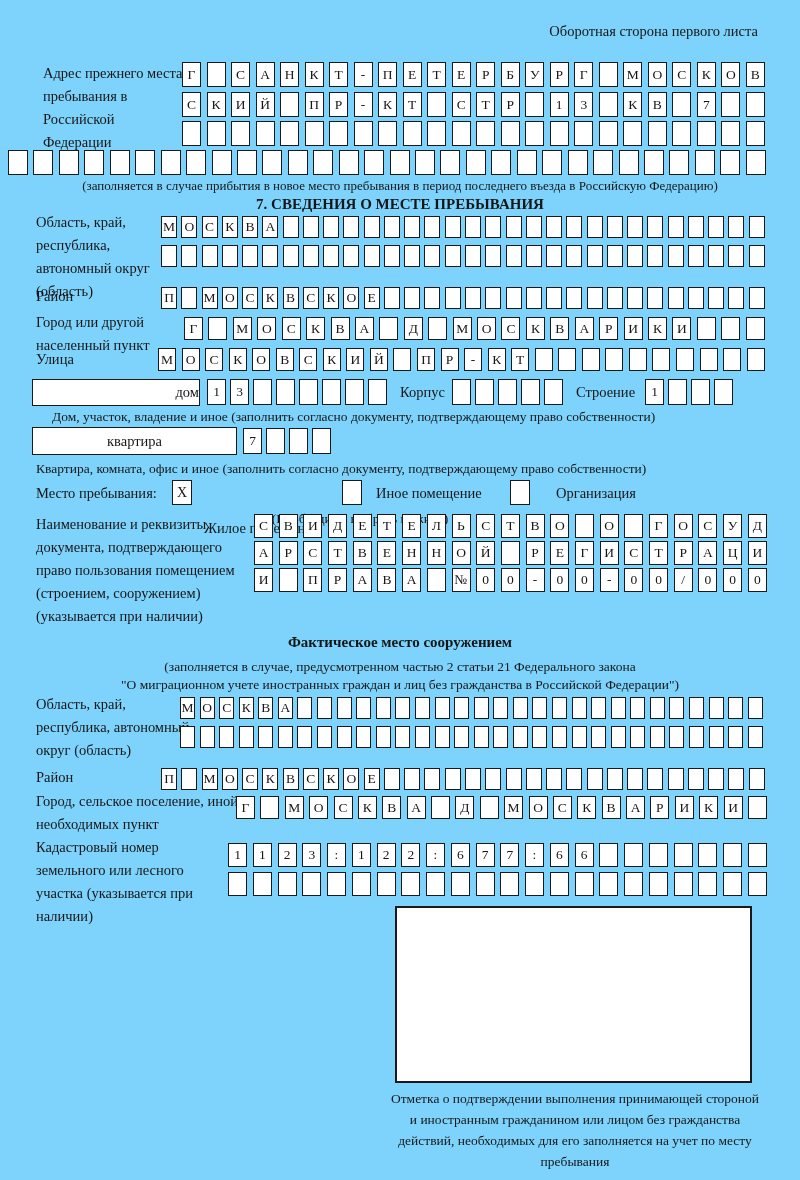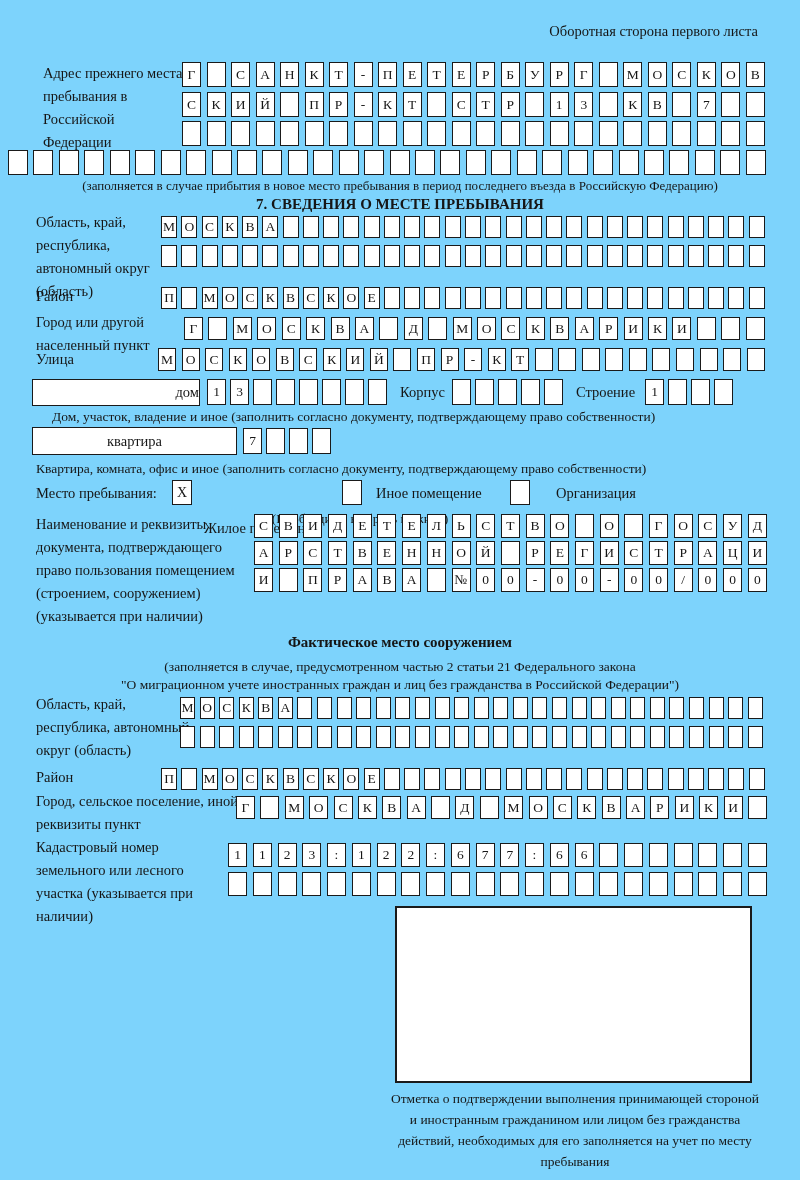--- a/index.html
+++ b/index.html
@@ -525,21 +525,21 @@
       <span class="cell"></span>
       <span class="cell"></span>
       <span class="cell"></span>
       <span class="cell"></span>
       <span class="cell"></span>
       <span class="cell"></span>
       <span class="cell"></span>
       <span class="cell"></span>
     </div>
 
-  <div class="lab" style="top:790px;left:36px;width:210px;">Город, сельское поселение, иной реквизиты пункт</div>
+  <div class="lab" style="top:790px;left:36px;width:210px;">Город, сельское поселение, иной необходимых пункт</div>
   <div class="boxrow rw-g22" style="top:796px;left:236px;">
       <span class="cell">Г</span>
       <span class="cell"></span>
       <span class="cell">М</span>
       <span class="cell">О</span>
       <span class="cell">С</span>
       <span class="cell">К</span>
       <span class="cell">В</span>
       <span class="cell">А</span>
       <span class="cell"></span>

